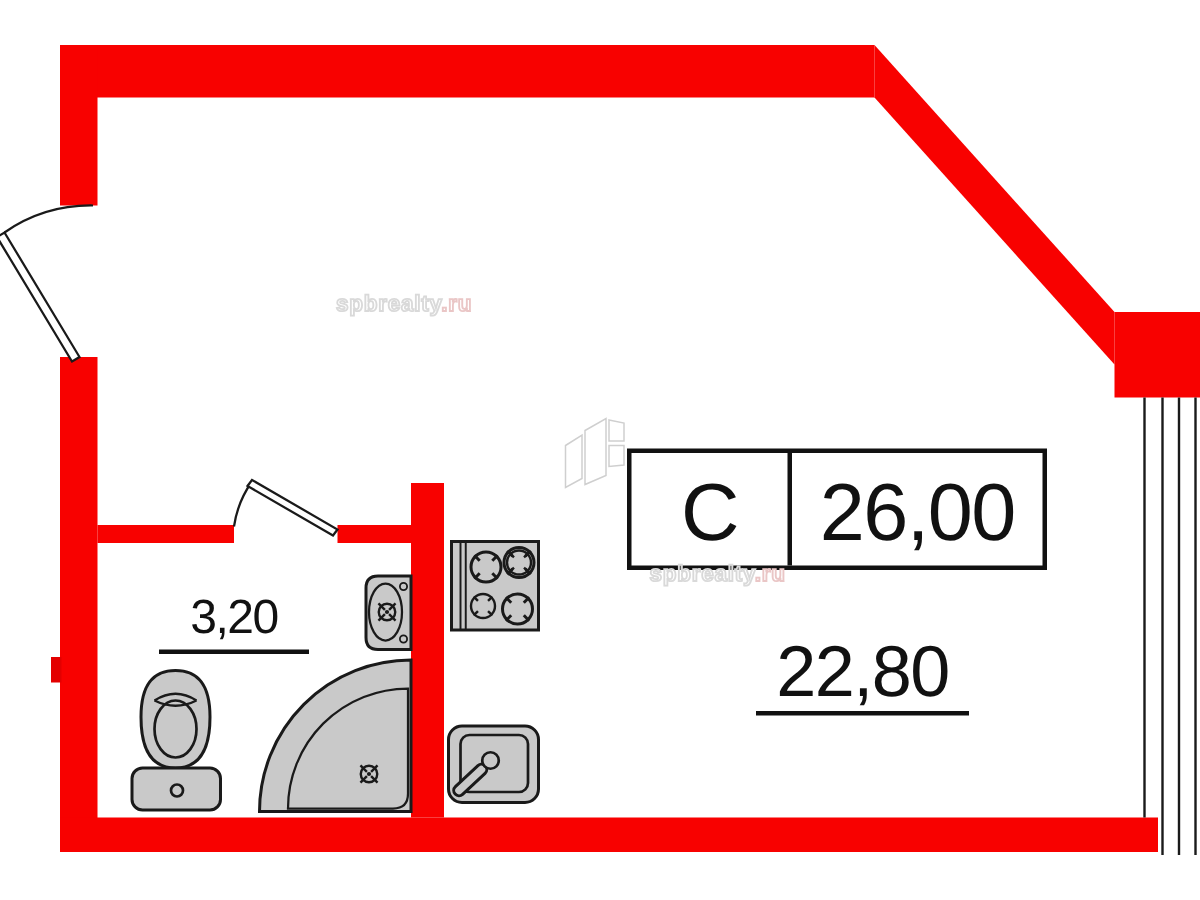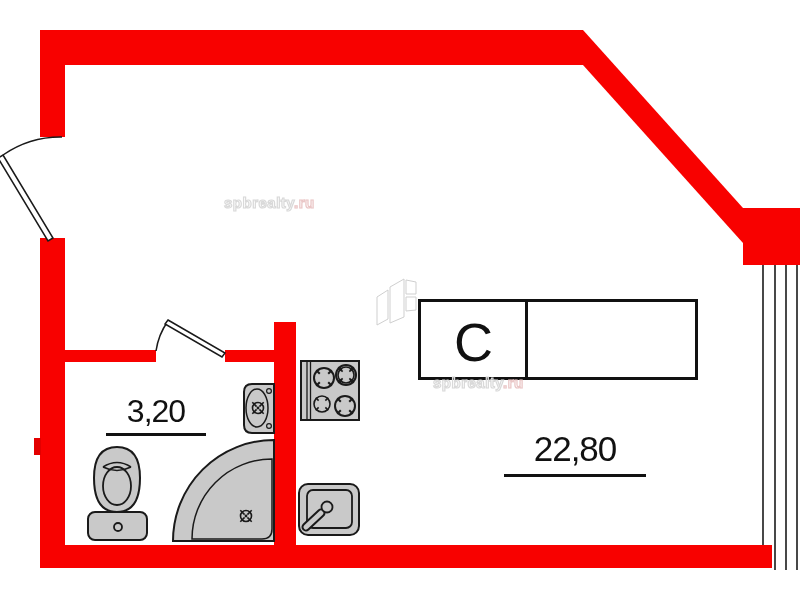--- a/index.html
+++ b/index.html
@@ -13,21 +13,21 @@
     position:absolute;left:418px;top:299px;width:280px;height:81px;
     border:3px solid #111;box-sizing:border-box;display:flex;background:#fff;z-index:2;
   }
   .unit-box .cell{display:flex;align-items:center;justify-content:center;
     font-size:54px;padding-top:4px;letter-spacing:-1px;}
   .unit-box .cell-type{width:107px;border-right:3px solid #111;box-sizing:border-box;}
   .unit-box .cell-area{flex:1;}
   
   .area-label{position:absolute;text-align:center;letter-spacing:-1px;z-index:3;}
   .area-main{left:504px;top:424px;width:142px;height:50px;line-height:50px;
-    font-size:35px;border-bottom:3px solid #111;}
+    font-size:48px;border-bottom:3px solid #111;}
   .area-bath{left:106px;top:390px;width:100px;height:43px;line-height:43px;
     font-size:32px;border-bottom:3px solid #111;}
   
   .wm{position:absolute;font-size:15px;font-weight:bold;letter-spacing:0.5px;
     color:rgba(255,255,255,0.35);z-index:4;white-space:nowrap;}
   .wm .wm-main{-webkit-text-stroke:1.2px #d9d9d9;}
   .wm .wm-suffix{-webkit-text-stroke:1.2px #eac6c6;}
   .wm-1{left:224px;top:194px;}
   .wm-2{left:433px;top:374px;}
   @supports not (-webkit-text-stroke:1px #000){
@@ -142,20 +142,23 @@
       <polygon points="390,287 404,279 404,317 390,323"></polygon>
       <polygon points="406,280 416,282 416,294 406,294"></polygon>
       <polygon points="406,297 416,297 416,310 406,311"></polygon>
     </g>
   </svg>
 
   <div class="unit-box">
     <div class="cell cell-type">
       <span>С</span>
     </div>
+    <div class="cell cell-area">
+      <span>26,00</span>
+    </div>
   </div>
 
   <div class="area-label area-main">22,80</div>
   <div class="area-label area-bath">3,20</div>
 
   <div class="wm wm-1"><span class="wm-main">spbrealty</span><span class="wm-suffix">.ru</span></div>
   <div class="wm wm-2"><span class="wm-main">spbrealty</span><span class="wm-suffix">.ru</span></div>
 
 </div>
 

